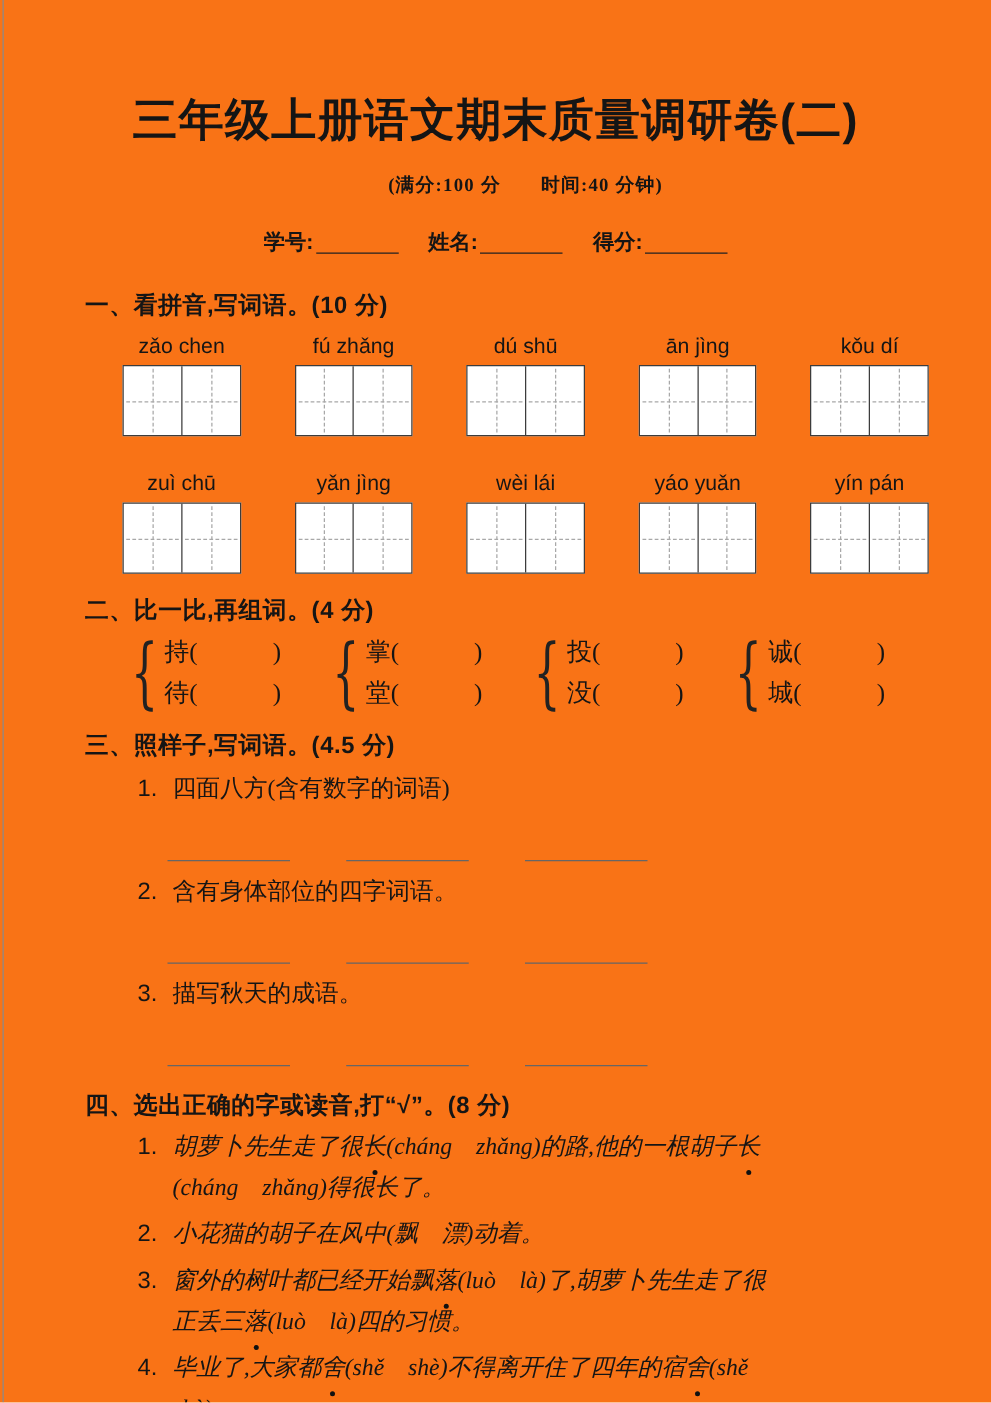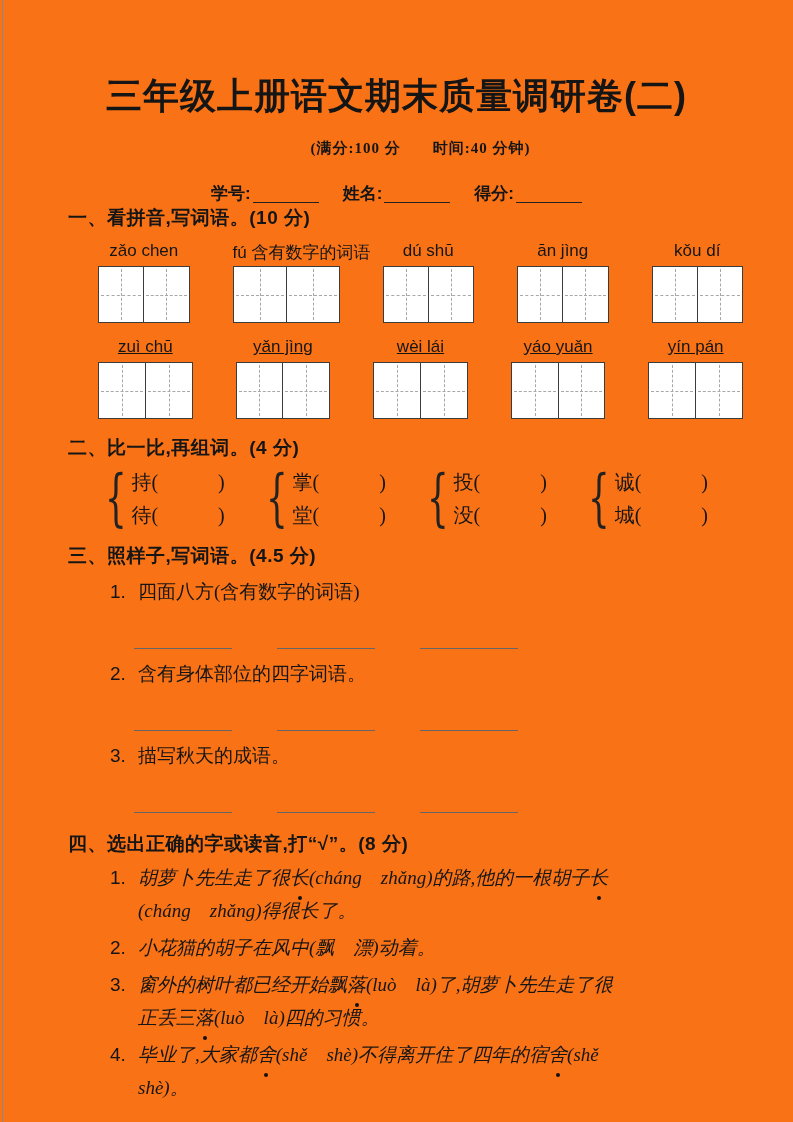--- a/index.html
+++ b/index.html
@@ -48,21 +48,21 @@
     transform:translateY(-2px);
   }
   
   .content { padding:0 50px 0 68px; }
   .sec-title {
     font-family:"Liberation Sans", sans-serif;
     font-weight:700; font-size:19px;
     letter-spacing:0.5px;
   }
   
-  .sec1-title { }
+  .sec1-title { margin-top:26px; }
   .grid-row { margin-left:30px; margin-top:10px; display:flex; gap:43px; }
   .grid-col { width:107px; }
   .pinyin {
     text-align:center;
     font-family:"Liberation Sans", sans-serif;
     font-size:17px; height:25px; white-space:nowrap;
   }
   .tianbox {
     height:57px; border:1.8px solid #3c3c3c; display:flex; background:#fff;
   }
@@ -145,21 +145,21 @@
 
     <div class="grid-row">
       <div class="grid-col">
         <div class="pinyin">zǎo chen</div>
         <div class="tianbox">
             <div class="tcell"></div>
             <div class="tcell"></div>
           </div>
       </div>
       <div class="grid-col">
-        <div class="pinyin">fú 含有数字的词语</div>
+        <div class="pinyin">fú zhǎng</div>
         <div class="tianbox">
             <div class="tcell"></div>
             <div class="tcell"></div>
           </div>
       </div>
       <div class="grid-col">
         <div class="pinyin">dú  shū</div>
         <div class="tianbox">
             <div class="tcell"></div>
             <div class="tcell"></div>
@@ -174,21 +174,21 @@
       </div>
       <div class="grid-col">
         <div class="pinyin">kǒu  dí</div>
         <div class="tianbox">
             <div class="tcell"></div>
             <div class="tcell"></div>
           </div>
       </div>
     </div>
 
-    <div class="grid-row" style="margin-top:14px;text-decoration:underline;">
+    <div class="grid-row" style="margin-top:28px;">
       <div class="grid-col">
         <div class="pinyin">zuì  chū</div>
         <div class="tianbox">
             <div class="tcell"></div>
             <div class="tcell"></div>
           </div>
       </div>
       <div class="grid-col">
         <div class="pinyin">yǎn jìng</div>
         <div class="tianbox">

